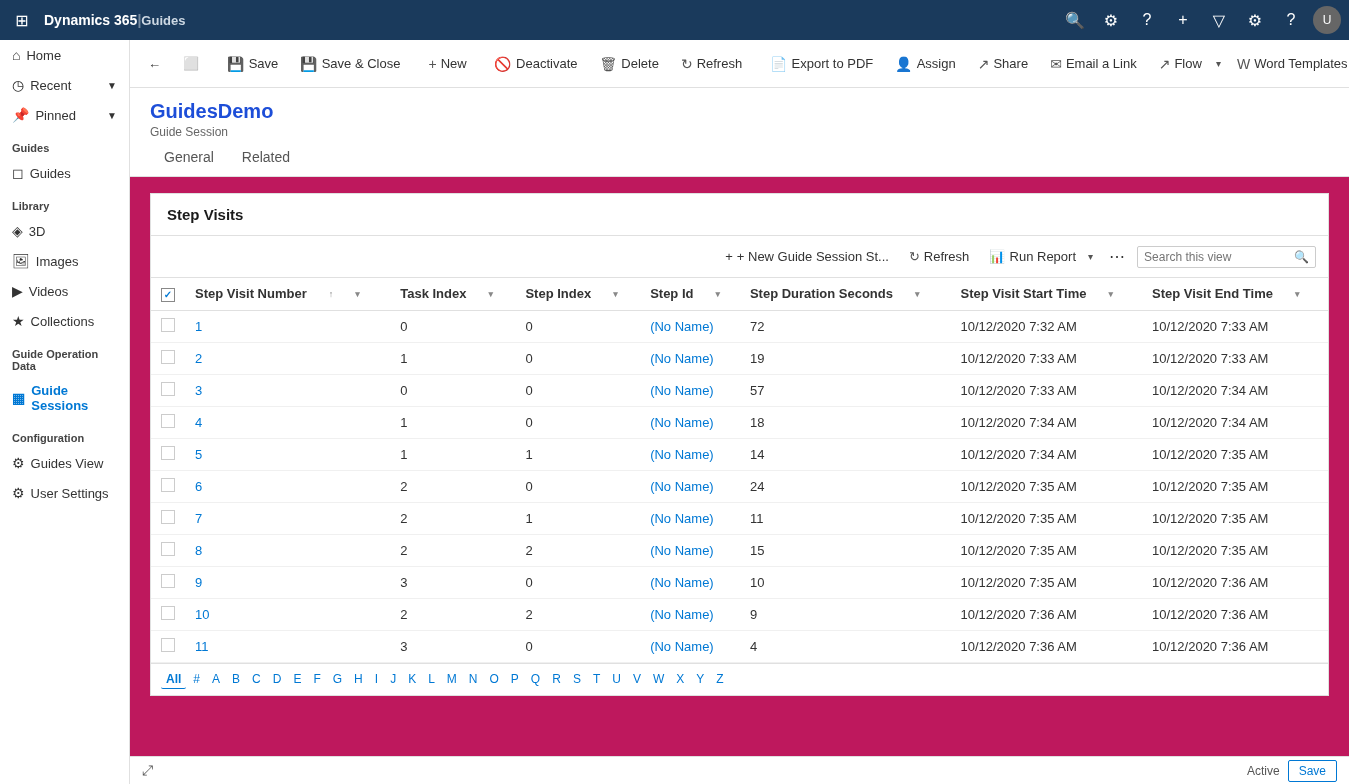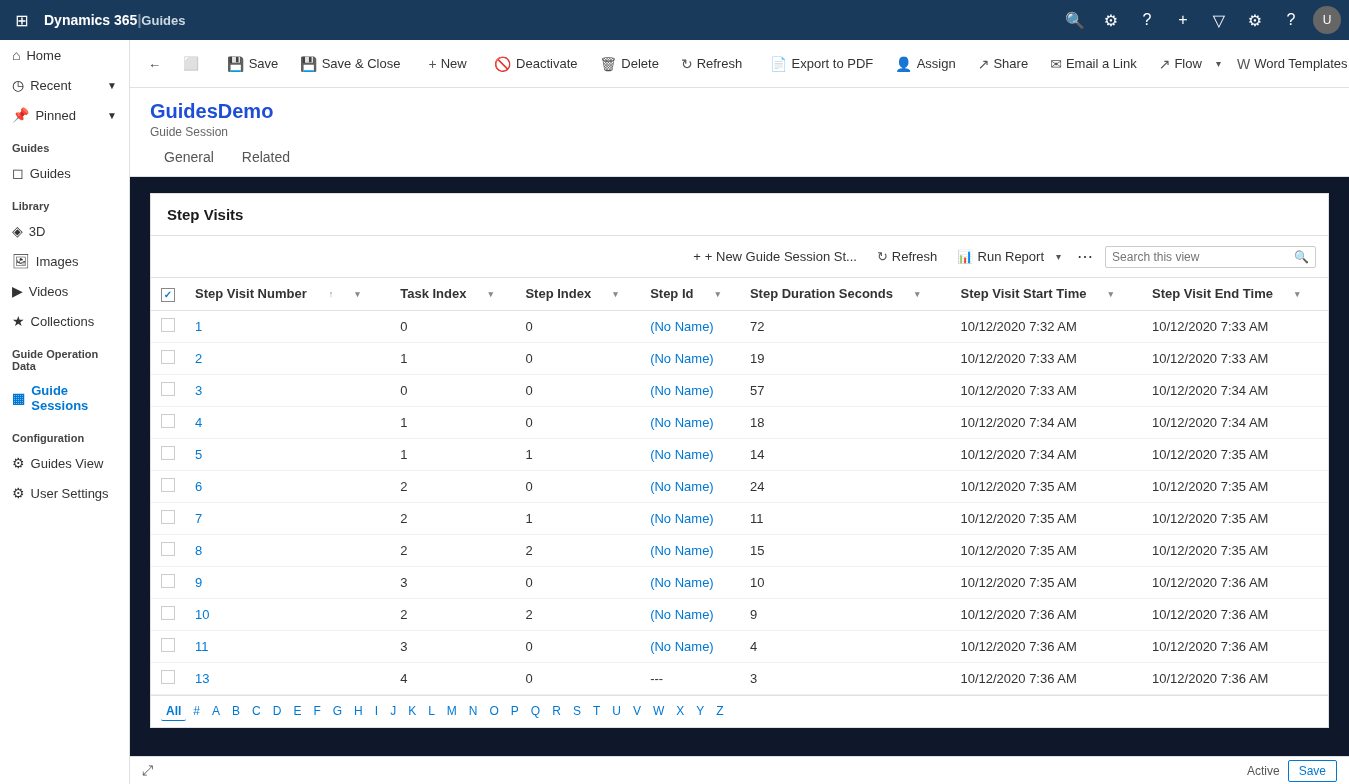--- a/index.html
+++ b/index.html
@@ -117,21 +117,21 @@
       padding: 10px 14px;
       cursor: pointer;
       font-size: 14px;
       color: #555;
       border-bottom: 2px solid transparent;
       margin-bottom: -1px;
     }
     .tab.active { color: #0078d4; border-bottom: 2px solid #0078d4; font-weight: 600; }
 
     
-    .inner-content { flex: 1; overflow-y: auto; padding: 16px 20px; background: #0f172a; }
+    .inner-content { flex: 1; overflow-y: auto; padding: 16px 20px; background: #be185d; }
 
     
     .step-visits-panel {
       background: #fff;
       border: 1px solid #e0e0e0;
     }
     .panel-header {
       padding: 12px 16px;
       font-size: 15px;
       font-weight: 600;
@@ -160,21 +160,20 @@
       white-space: nowrap;
     }
     .panel-cmd-btn .btn-icon { font-size: 13px; color: #555; }
     .search-box {
       display: flex;
       align-items: flex-start;
       border: 1px solid #ccc;
       border-radius: 2px;
       padding: 3px 6px;
       background: #fff;
-      gap: 32px;
     }
     .search-box input {
       border: none;
       outline: none;
       font-size: 12px;
       width: 150px;
       background: transparent;
     }
     .search-box .search-icon { color: #555; font-size: 12px; }
 
@@ -597,30 +596,20 @@
       <td>10/12/2020 7:36 AM</td>
       <td>10/12/2020 7:36 AM</td>
     </tr>
               <tr>
       <td><div class="checkbox-fake" style="border-color:#ccc"></div></td>
       <td class="link-cell">11</td>
       <td>3</td>
       <td>0</td>
       <td class="link-cell">(No Name)</td>
       <td>4</td>
-      <td>10/12/2020 7:36 AM</td>
-      <td>10/12/2020 7:36 AM</td>
-    </tr>
-              <tr>
-      <td><div class="checkbox-fake" style="border-color:#ccc"></div></td>
-      <td class="link-cell">13</td>
-      <td>4</td>
-      <td>0</td>
-      <td class="">---</td>
-      <td>3</td>
       <td>10/12/2020 7:36 AM</td>
       <td>10/12/2020 7:36 AM</td>
     </tr>
             </tbody>
         </table>
 
         <div class="alpha-nav" id="alpha-nav">
             <button class="alpha-btn active">All</button>
             <button class="alpha-btn">#</button>
             <button class="alpha-btn">A</button>

